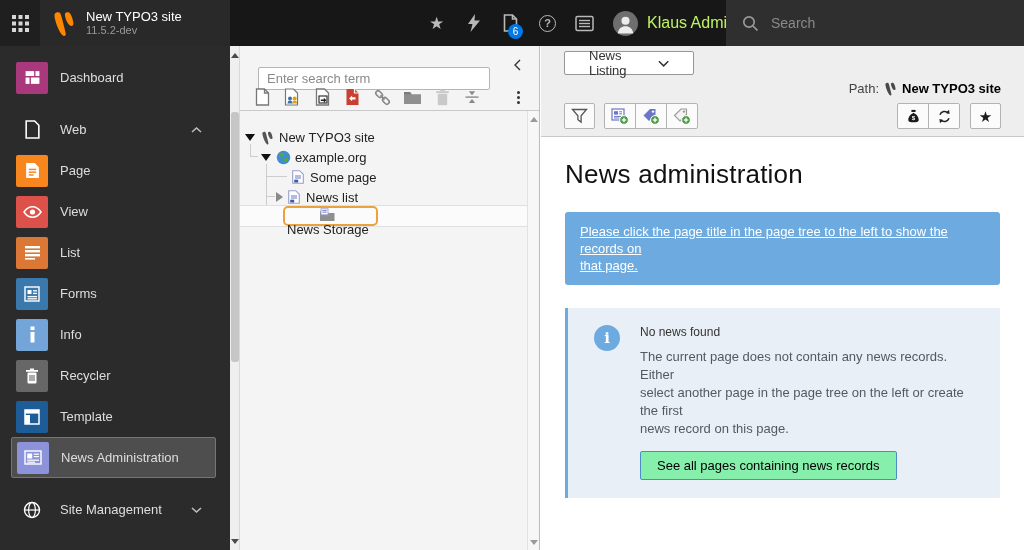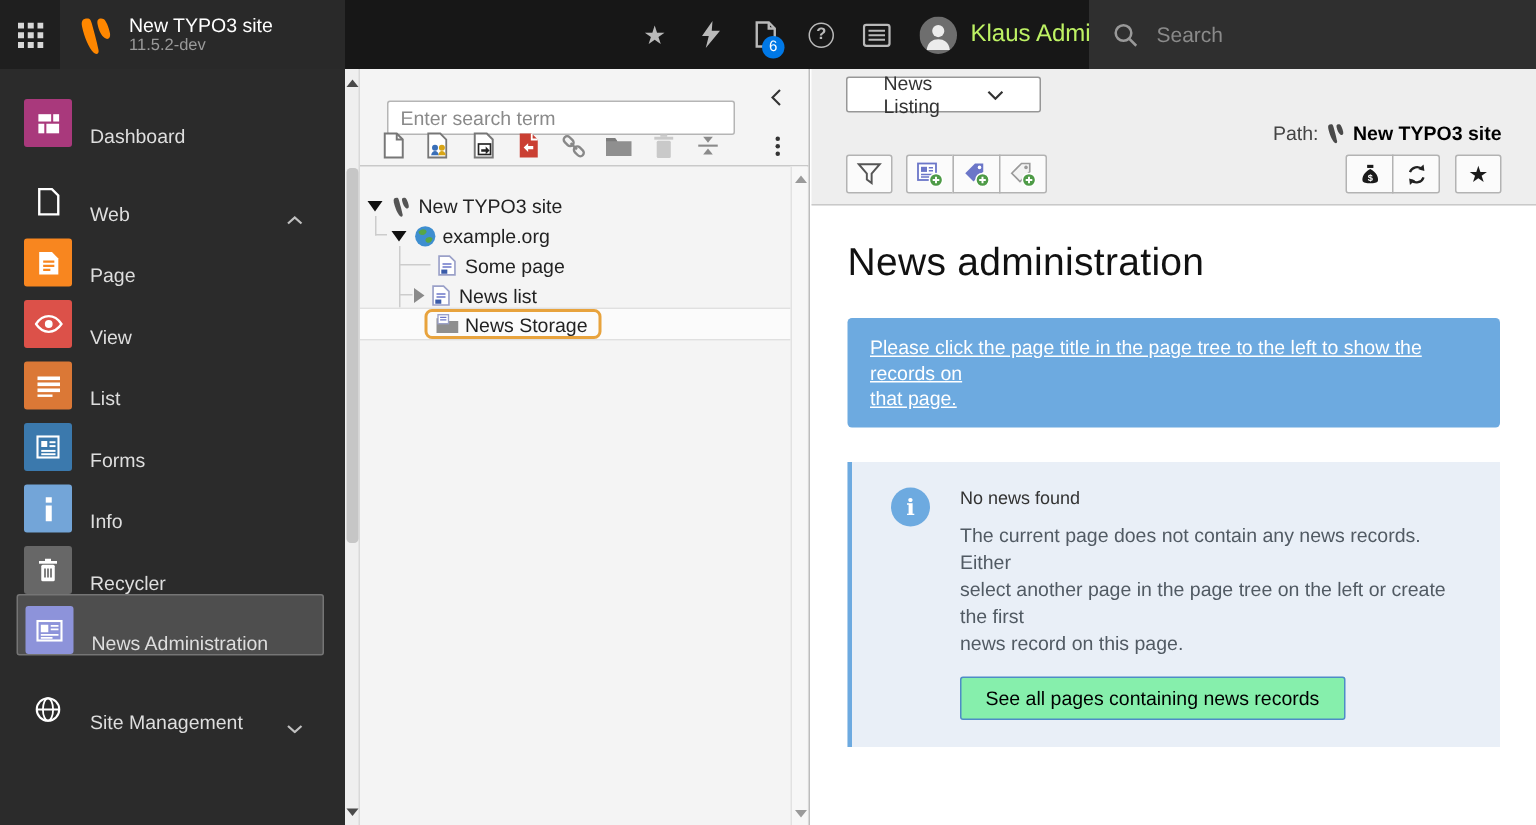--- a/index.html
+++ b/index.html
@@ -19,21 +19,21 @@
   .tb-badge { position:absolute; left:16px; top:24px; width:15px; height:15px; border-radius:50%; background:#0078e6; color:#fff; font-size:10px; line-height:15px; text-align:center; }
   .tb-help { width:17px; height:17px; border:1.5px solid #b9b9b9; border-radius:50%; font-size:11px; font-weight:bold; color:#b9b9b9; display:flex; align-items:center; justify-content:center; }
   .tb-user { position:absolute; left:601px; top:0; height:46px; display:flex; align-items:center; gap:9px; background:transparent; border:0; cursor:pointer; padding:0 12px; }
   .tb-username { color:#bef264; font-size:16px; }
   .tb-search { position:absolute; left:726px; top:0; width:298px; height:46px; background:#2f2f2f; display:flex; align-items:center; padding-left:16px; gap:12px; }
   .tb-search input { background:transparent; border:0; outline:none; color:#ef4444; font-size:14px; width:200px; font-family:"Liberation Sans", sans-serif; }
   .tb-search input::placeholder { color:#8a8a8a; }
 
   
   .sidebar { position:absolute; left:0; top:46px; width:230px; height:504px; background:#2b2b2b; overflow:hidden; }
-  .sb-item { display:flex; align-items:flex-end; height:41px; padding-left:16px; gap:12px; cursor:pointer; color:#dedede; font-size:13px; }
+  .sb-item { display:flex; align-items:center; height:41px; padding-left:16px; gap:12px; cursor:pointer; color:#dedede; font-size:13px; }
   .sb-item .mi { width:32px; height:32px; border-radius:2px; display:flex; align-items:center; justify-content:center; flex:0 0 32px; }
   .sb-gap { height:11px; }
   .sb-item.active { margin:0 14px 0 11px; padding-left:5px; background:#4e4e4e; border:1px solid #757575; border-radius:2px; height:41px; }
   .sb-chev { margin-left:auto; margin-right:28px; display:flex; }
   .mi-dashboard { background:#a9397c; } .mi-page { background:#f8861f; } .mi-view { background:#dc5149; }
   .mi-list { background:#db7836; } .mi-forms { background:#3b79ad; } .mi-info { background:#73a5d8; }
   .mi-indexing { background:#428542; } .mi-recycler { background:#676767; } .mi-template { background:#1d5c97; }
   .mi-news { background:#8d93da; } .mi-plain { background:transparent; }
 
   
@@ -54,21 +54,21 @@
   .tt-kebab i { width:3px; height:3px; border-radius:50%; background:#333; }
   .tree-sep { position:absolute; left:0; top:64px; width:100%; border-top:1px solid #c9c9c9; }
   .tree-body { position:absolute; left:0; top:65px; width:288px; height:439px; }
   .node { position:absolute; height:20px; display:flex; align-items:center; font-size:13px; color:#222; cursor:pointer; }
   .toggle { width:12px; height:12px; display:flex; align-items:center; justify-content:center; cursor:pointer; }
   .tri-exp { width:0; height:0; border-left:5px solid transparent; border-right:5px solid transparent; border-top:7px solid #111; }
   .tri-col { width:0; height:0; border-top:5px solid transparent; border-bottom:5px solid transparent; border-left:7px solid #8a8a8a; }
   .nicon { width:16px; height:16px; margin:0 4px 0 3px; display:flex; align-items:center; justify-content:center; }
   .conn { position:absolute; background:#ccc; }
   .sel-stripe { position:absolute; left:0; right:-2px; top:94px; height:22px; background:#fbfbfb; border-top:1px solid #e0e0e0; border-bottom:1px solid #e0e0e0; }
-  .sel-capsule { display:flex; align-items:center; border:2px solid #e8a33d; border-radius:5px; padding:0 7px 0 2px; height:20px; background:transparent; }
+  .sel-capsule { display:flex; align-items:center; border:2px solid #e8a33d; border-radius:5px; padding:0 7px 0 2px; height:20px; background:transparent;flex-direction:column; }
 
   
   .tree-scroll { position:absolute; right:1px; top:65px; width:11px; height:439px; background:#f7f7f7; border-left:1px solid #e2e2e2; }
   .tri-up-l { width:0; height:0; border-left:4px solid transparent; border-right:4px solid transparent; border-bottom:5px solid #9a9a9a; }
   .tri-dn-l { width:0; height:0; border-left:4px solid transparent; border-right:4px solid transparent; border-top:5px solid #9a9a9a; }
   .tree-scroll .arr { position:absolute; left:1px; width:10px; height:10px; display:flex; align-items:center; justify-content:center; }
 
   
   .main { position:absolute; left:541px; top:46px; width:483px; height:504px; background:#fff; }
   .docheader { position:absolute; left:0; top:0; width:100%; height:91px; background:#eeeeee; border-bottom:1px solid #c9c9c9; }
@@ -260,20 +260,30 @@
         <svg width="14" height="16" viewBox="0 0 14 16">
             <rect x="2.5" y="4.5" width="9" height="11" rx="1" fill="#fff"></rect>
             <rect x="1" y="2" width="12" height="1.8" fill="#fff"></rect>
             <rect x="5" y="0.5" width="4" height="1.6" fill="#fff"></rect>
             <line x1="5" y1="7" x2="5" y2="13" stroke="#676767" stroke-width="1.1"></line>
             <line x1="7" y1="7" x2="7" y2="13" stroke="#676767" stroke-width="1.1"></line>
             <line x1="9" y1="7" x2="9" y2="13" stroke="#676767" stroke-width="1.1"></line>
           </svg>
       </span>
       <span>Recycler</span>
+    </div>
+    <div class="sb-item">
+      <span class="mi mi-template">
+        <svg width="16" height="16" viewBox="0 0 16 16">
+            <rect x="1" y="1" width="14" height="14" fill="none" stroke="#fff" stroke-width="1.5"></rect>
+            <rect x="1" y="1" width="14" height="3.6" fill="#fff"></rect>
+            <rect x="1" y="6" width="5" height="9" fill="#fff"></rect>
+          </svg>
+      </span>
+      <span>Template</span>
     </div>
     <div class="sb-item active">
       <span class="mi mi-news">
         <svg width="18" height="15" viewBox="0 0 18 15">
             <rect x="1" y="1" width="16" height="13" fill="none" stroke="#fff" stroke-width="1.4"></rect>
             <rect x="3.2" y="3.5" width="5" height="5" fill="#fff"></rect>
             <line x1="9.8" y1="4.2" x2="15" y2="4.2" stroke="#fff" stroke-width="1.2"></line>
             <line x1="9.8" y1="6.6" x2="15" y2="6.6" stroke="#fff" stroke-width="1.2"></line>
             <line x1="3.2" y1="10.2" x2="15" y2="10.2" stroke="#fff" stroke-width="1.2"></line>
             <line x1="3.2" y1="12.2" x2="11" y2="12.2" stroke="#fff" stroke-width="1.2"></line>

